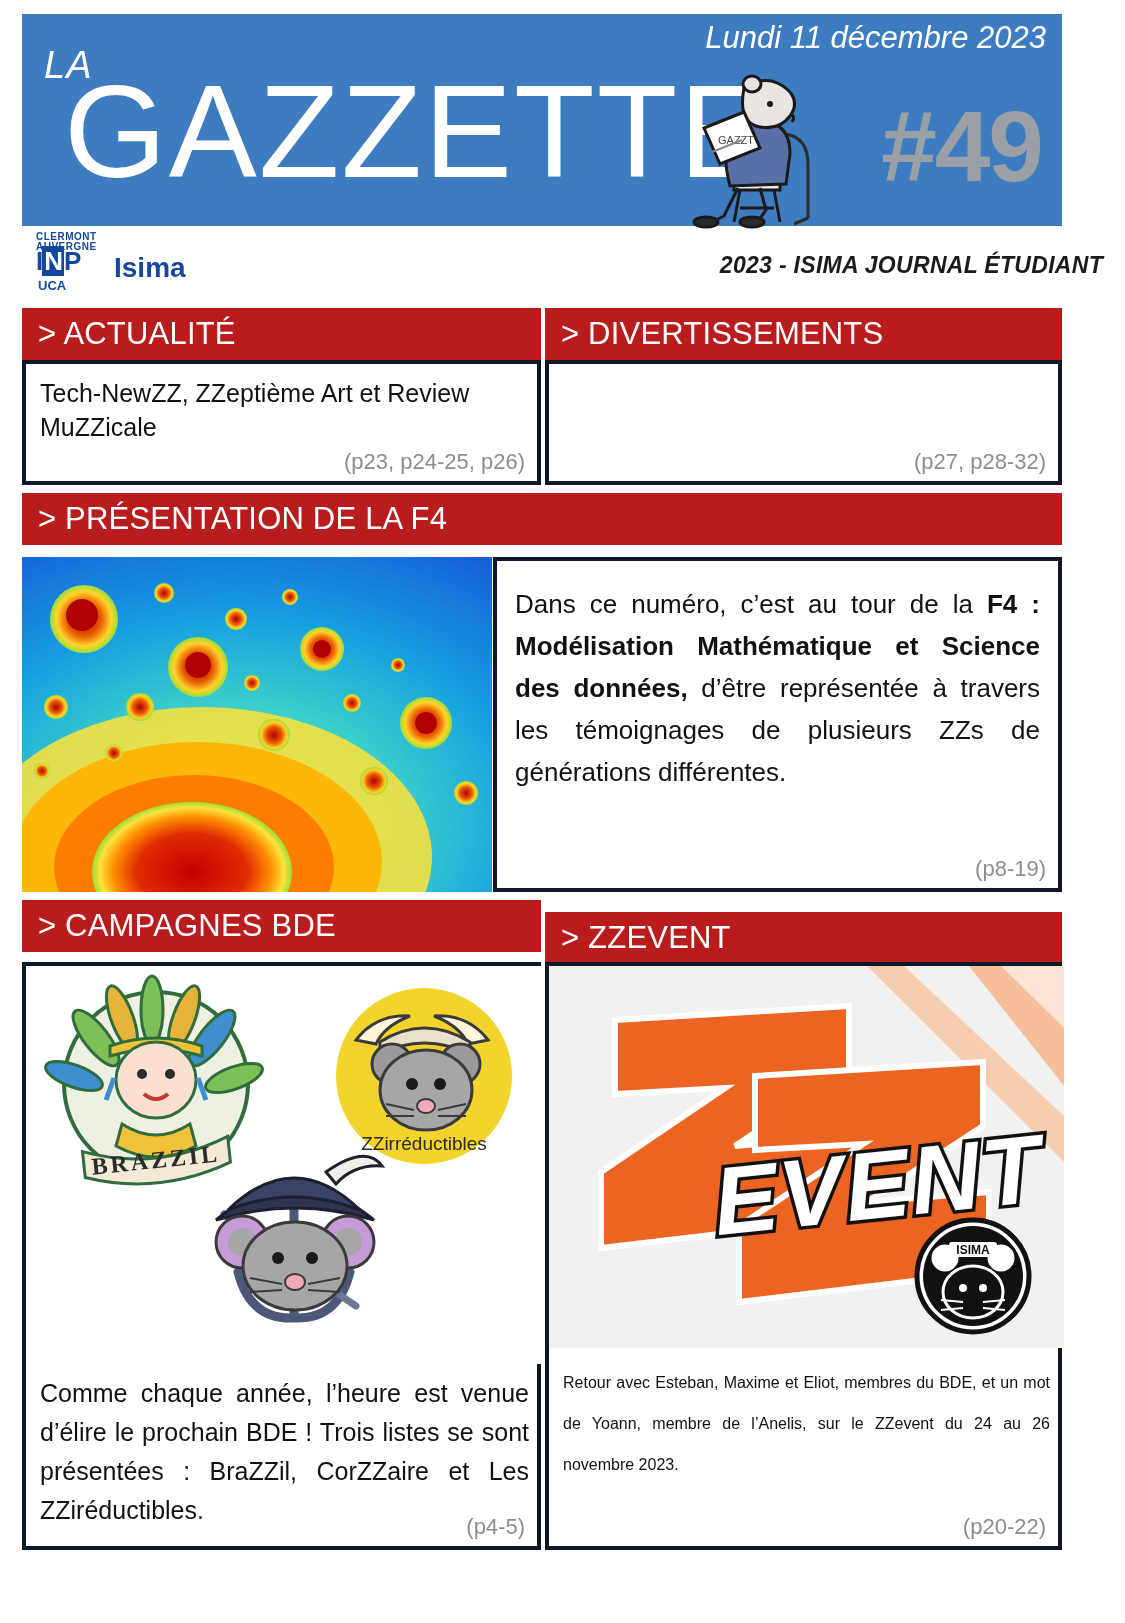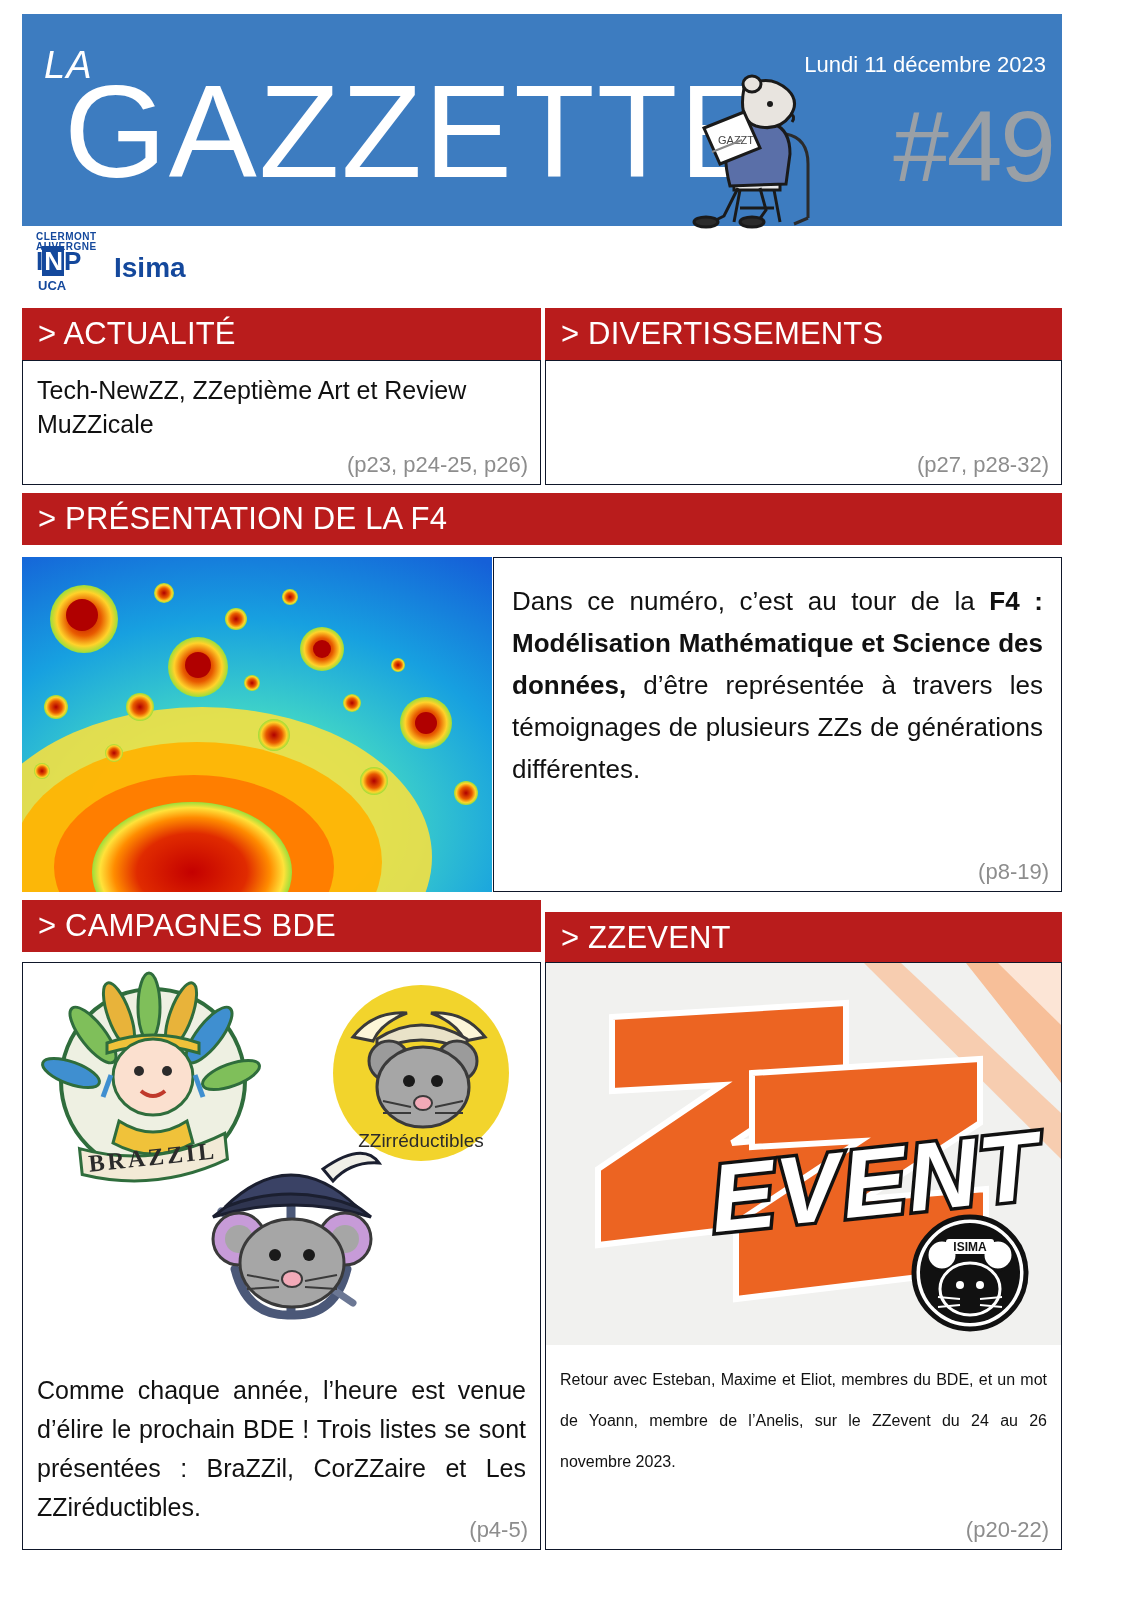--- a/index.html
+++ b/index.html
@@ -39,30 +39,31 @@
     left: 42px; top: 52px;
     font-size: 132px;
     line-height: 132px;
     font-weight: 300;
     letter-spacing: 2px;
     color: #ffffff;
     white-space: nowrap;
   }
   .masthead .date {
     position: absolute;
-    right: 16px; top: 38px;
-    font-size: 22px;
+    right: 16px; top: 6px;
+    font-size: 31px;
+    font-style: italic;
     color: #ffffff;
   }
   .masthead .issue {
     position: absolute;
-    right: 8px; top: 82px;
+    right: 20px; top: 82px;
     font-size: 100px;
     line-height: 100px;
-    font-weight: 400;
+    font-weight: 700;
     color: #9aa0a6;
     letter-spacing: -2px;
   }
   
   .mascot {
     position: absolute;
     left: 660px; top: 56px;
     width: 170px; height: 160px;
   }
 
@@ -126,21 +127,21 @@
     font-size: 31px;
     font-weight: 400;
     padding-left: 16px;
     display: flex;
     align-items: center;
     letter-spacing: 0.2px;
   }
   .panel {
     position: absolute;
     background: #ffffff;
-    border: 1px solid #0f172a;
+    border: 4px solid #0f172a;
   }
   .panel .body {
     font-size: 25px;
     color: #111111;
     line-height: 34px;
     padding: 12px 14px 0 14px;
   }
   .pageref {
     position: absolute;
     right: 12px; bottom: 6px;
@@ -249,20 +250,21 @@
     <div class="clermont">
       <span>CLERMONT</span><br>
       <span>AUVERGNE</span>
     </div>
     <div class="inp">
       <span>I</span><span class="boxed">N</span><span>P</span>
     </div>
     <div class="isima">Isima</div>
     <div class="uca">UCA</div>
   </div>
+  <div class="subtitle">2023 - ISIMA JOURNAL ÉTUDIANT</div>
 
   <div class="bar" id="bar-actualite">&gt; ACTUALITÉ</div>
   <div class="panel" id="panel-actualite">
     <div class="body">Tech-NewZZ, ZZeptième Art et Review MuZZicale</div>
     <div class="pageref">(p23, p24-25, p26)</div>
   </div>
 
   <div class="bar" id="bar-divert">&gt; DIVERTISSEMENTS</div>
   <div class="panel" id="panel-divert">
     <div class="pageref">(p27, p28-32)</div>

